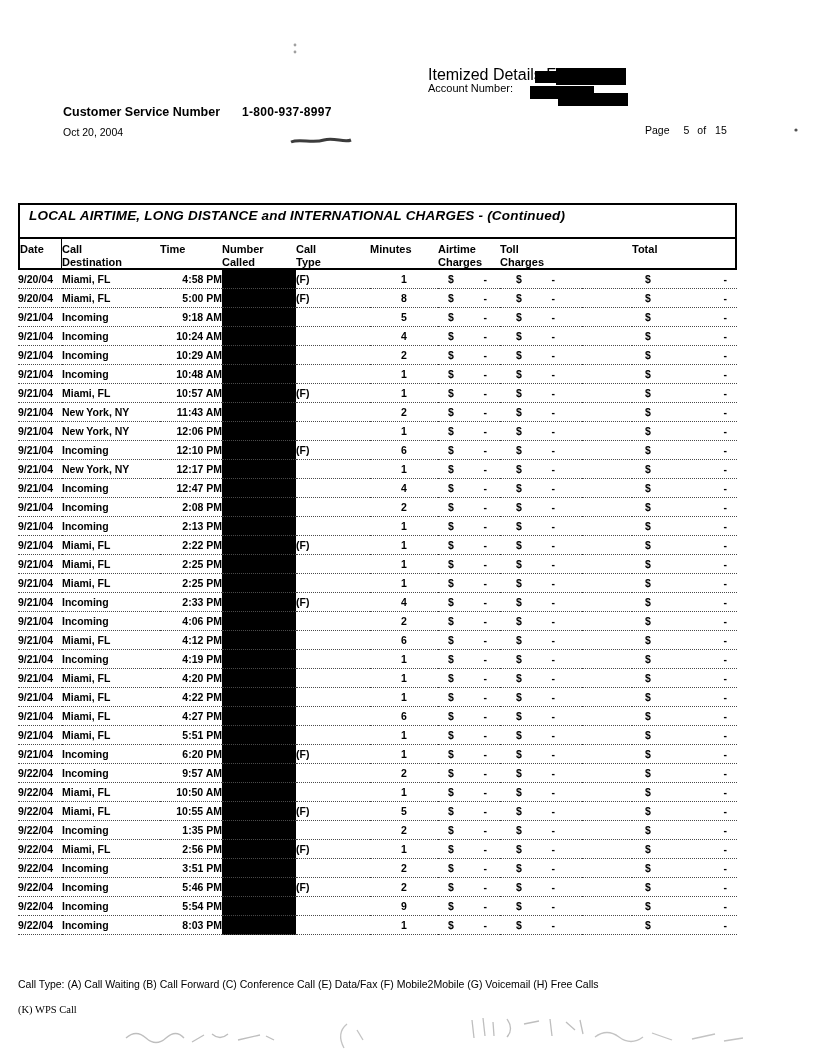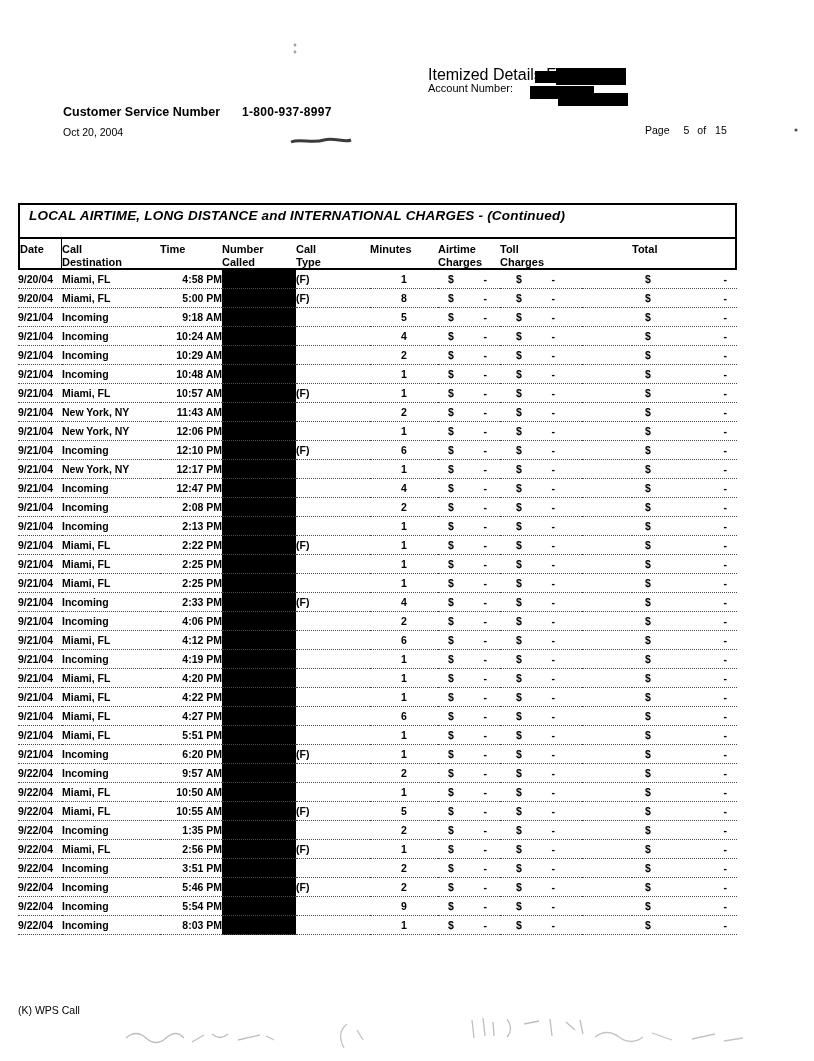--- a/index.html
+++ b/index.html
@@ -72,21 +72,21 @@
   td.d-type { padding-left: 6px; }
   td.d-min  { text-align: center; }
   td.d-money { position: relative; }
   td.d-money .cur, td.d-money .amt { position: absolute; top: 0; line-height: 19px; }
   td.d-air   .cur { left: 10px; }  td.d-air   .amt { right: 13px; }
   td.d-toll  .cur { left: 16px; }  td.d-toll  .amt { right: 27px; }
   td.d-total .cur { left: 13px; }  td.d-total .amt { right: 10px; }
 
   
   .legend     { left: 18px; top: 978px;  font-size: 10.5px; }
-  .legend-wps { left: 18px; top: 1004px; font-size: 10.5px; }
+  .legend-wps { left: 18px; top: 1004px; font-size: 10.5px; font-family: Liberation Serif, serif; }
 
   
   .noise { position: absolute; pointer-events: none; }
 </style>
 </head>
 <body>
 
 <div class="page">
 
   <div class="abs itemized-label">Itemized Details For:</div>
@@ -908,20 +908,21 @@
       <td class="d-money d-total">
         <span class="cur">$</span>
               <span class="amt">-</span>
       </td>
     </tr>
 
   </tbody>
     </table>
   </div>
 
+  <div class="abs legend">Call Type: (A) Call Waiting (B) Call Forward (C) Conference Call (E) Data/Fax (F) Mobile2Mobile (G) Voicemail (H) Free Calls</div>
   <div class="abs legend-wps">(K) WPS Call</div>
 
   <svg class="noise" style="left:291px; top:41px;" width="8" height="16">
     <circle cx="4" cy="4" r="1.4" fill="#777" opacity="0.7"></circle>
       <circle cx="4" cy="11" r="1.4" fill="#777" opacity="0.7"></circle>
   </svg>
   <svg class="noise" style="left:288px; top:134px;" width="66" height="14">
     <path d="M3 8 C12 4, 24 10, 36 6 C46 3, 56 9, 63 6" stroke="#1a1a1a" stroke-width="3" fill="none" opacity="0.85"></path>
   </svg>
   <svg class="noise" style="left:792px; top:126px;" width="8" height="8">

